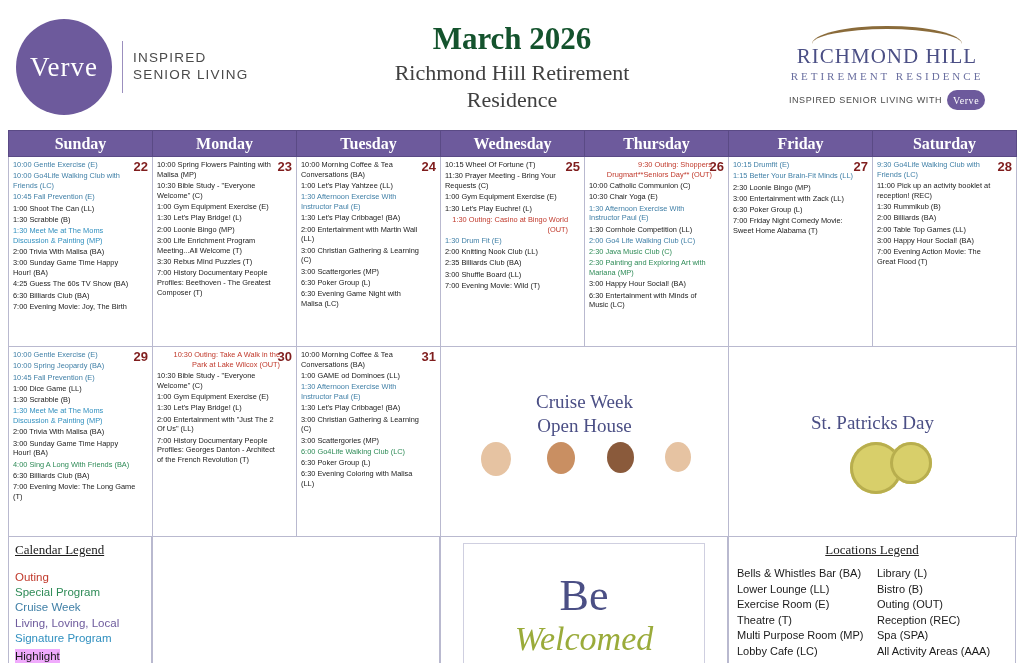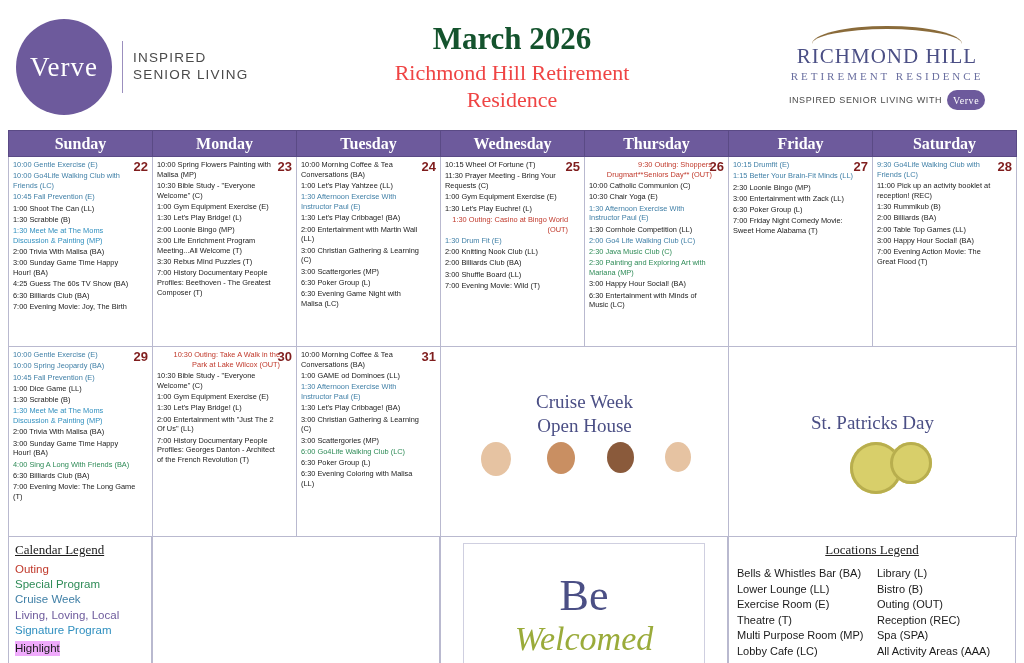--- a/index.html
+++ b/index.html
@@ -19,21 +19,21 @@
   .verve-circle {
     width:96px; height:96px; border-radius:50%;
     background:#6d5a9c; color:#ffffff;
     display:flex; align-items:center; justify-content:center;
     font-family:"Liberation Serif", serif; font-size:27px; letter-spacing:1px;
   }
   .verve-divider { width:1px; height:52px; background:#9b8fbe; }
   .verve-tag { color:#4a4a4a; font-size:13.5px; line-height:1.25; letter-spacing:1.2px; }
   .title-block { flex:1; text-align:center; color:#3b3f77; }
   .title-month { font-family:"Liberation Serif", serif; font-weight:bold; font-size:31px; color:#14532d; margin-bottom:2px;}
-  .title-sub { font-family:"Liberation Serif", serif; font-size:22px; color:#ef4444; line-height:1.25; }
+  .title-sub { font-family:"Liberation Serif", serif; font-size:22px; color:#404040; line-height:1.25; }
   .logo-right { width:258px; text-align:center; color:#3b3f77; }
   .rh-name { font-family:"Liberation Serif", serif; font-size:21px; letter-spacing:1px; color:#4b4f85; }
   .rh-sub { font-family:"Liberation Serif", serif; font-size:11px; letter-spacing:3px; color:#6a6fa0; margin-top:1px;}
   .rh-arc { width:150px; height:18px; margin:2px auto 0 auto; border-top:3px solid #8a6b3a; border-radius:50%/100% 100% 0 0; border-left:none; border-right:none; border-bottom:none;}
   .rh-foot { font-size:9px; letter-spacing:.6px; color:#4a4a4a; margin-top:8px; display:flex; align-items:center; justify-content:center; gap:5px;}
   .mini-verve { width:38px;height:20px;border-radius:10px;background:#6d5a9c;color:#fff;font-family:"Liberation Serif",serif;font-size:10px;display:inline-flex;align-items:center;justify-content:center;}
 
   
   .cal { width:1008px; margin:0 8px; border:1px solid #a9a9c4; border-collapse:collapse; table-layout:fixed; }
   .cal col { width:144px; }
@@ -65,21 +65,21 @@
     font-size:19px; color:#4b4f85; line-height:1.25;
   }
   .stp-photo { position:relative; width:100%; height:100%; background:linear-gradient(135deg,#2f7a55,#4fae74 45%,#2b6f4d); }
   .stp-coin { position:absolute; width:52px; height:52px; border-radius:50%; background:#d8cf6a; box-shadow:0 0 0 3px #b8ae4e inset;}
   .stp-caption { position:absolute; left:0; right:0; bottom:8px; text-align:center; font-family:"Liberation Serif", serif; font-size:19px; color:#4b4f85; }
   .stp-wrap { position:relative; width:100%; height:100%; background:#efeef4; }
 
   
   .footer { display:flex; width:1008px; margin:0 8px; }
   .legend-box { width:144px; border:1px solid #b9b9cf; border-top:none; padding:5px 6px; }
-  .legend-title { font-family:"Liberation Serif", serif; font-size:13px; text-decoration:underline; color:#1a1a1a; margin-bottom:4px;}
+  .legend-title { font-family:"Liberation Serif", serif; font-size:13px; text-decoration:underline; color:#1a1a1a; margin-bottom:12px;}
   .legend-item { font-size:11.5px; line-height:1.32; }
   .li-out { color:#c0392b; }
   .li-sp { color:#2e8b57; }
   .li-cw { color:#3f7fa6; }
   .li-lll { color:#6d5a9c; }
   .li-sig { color:#2f8fbf; }
   .li-hl { background:#f0abfc; color:#1a1a1a; display:inline-block; }
 
   .be-box { width:288px; border:1px solid #b9b9cf; border-top:none; position:relative; }
   .be-inner { position:absolute; left:22px; top:6px; right:22px; bottom:6px; border:1px solid #cfcfe0; background:#fff; display:flex; flex-direction:column; align-items:center; justify-content:center;}
@@ -187,21 +187,21 @@
           </td>
         <td class="cell">
             <div class="num">25</div>
             <div class="ev black">10:15 Wheel Of Fortune (T)</div>
             <div class="ev black">11:30 Prayer Meeting - Bring Your Requests (C)</div>
             <div class="ev black">1:00 Gym Equipment Exercise (E)</div>
             <div class="ev black">1:30 Let's Play Euchre! (L)</div>
             <div class="ev out">1:30 Outing: Casino at Bingo World (OUT)</div>
             <div class="ev t">1:30 Drum Fit (E)</div>
             <div class="ev black">2:00 Knitting Nook Club (LL)</div>
-            <div class="ev black">2:00 Billiards Club (BA)</div>
+            <div class="ev black">2:35 Billiards Club (BA)</div>
             <div class="ev black">3:00 Shuffle Board (LL)</div>
             <div class="ev black">7:00 Evening Movie: Wild (T)</div>
           </td>
         <td class="cell">
             <div class="num">26</div>
             <div class="ev out">9:30 Outing: Shoppers Drugmart**Seniors Day** (OUT)</div>
             <div class="ev black">10:00 Catholic Communion (C)</div>
             <div class="ev black">10:30 Chair Yoga (E)</div>
             <div class="ev t">1:30 Afternoon Exercise With Instructor Paul (E)</div>
             <div class="ev black">1:30 Cornhole Competition (LL)</div>

